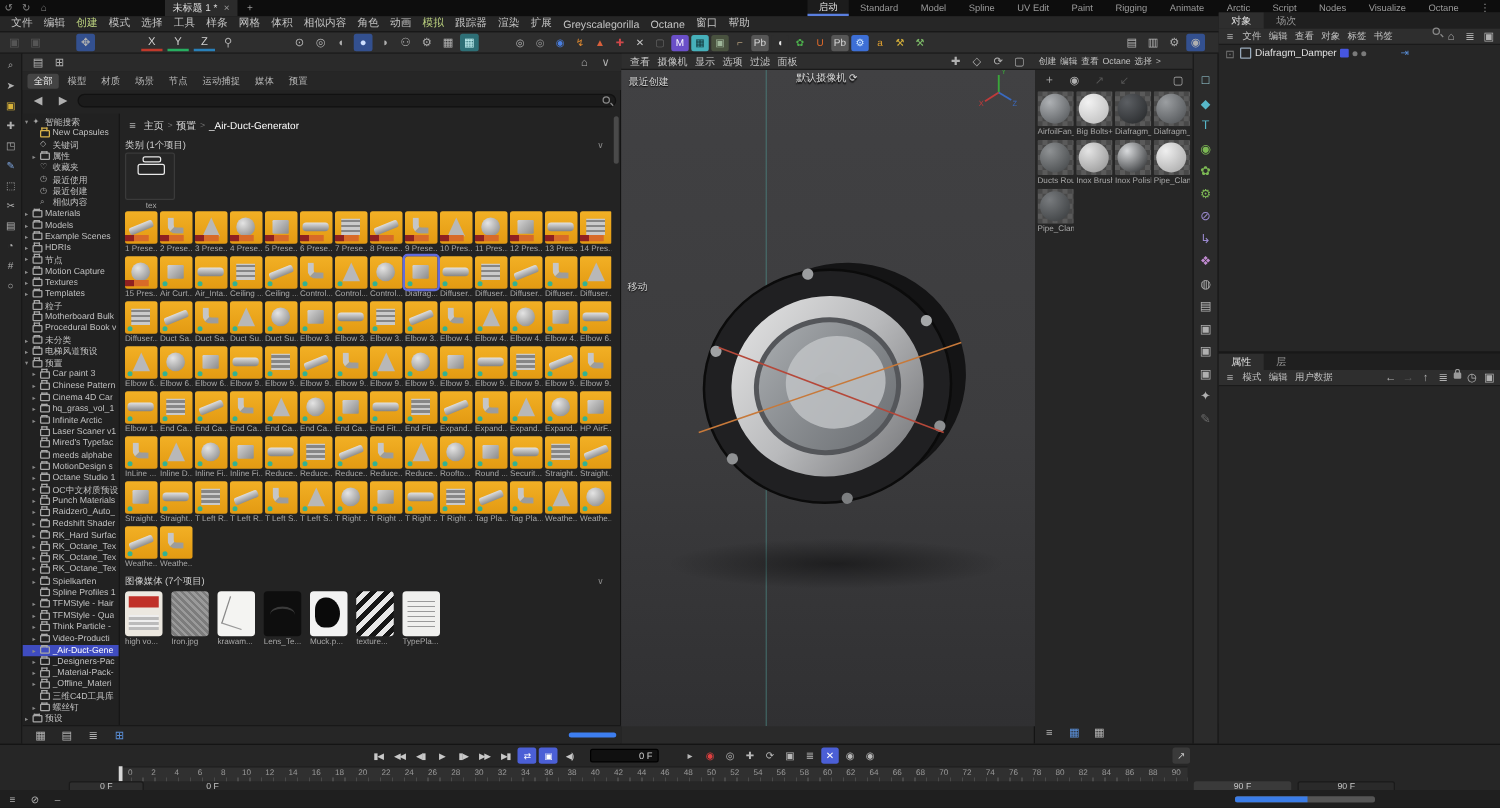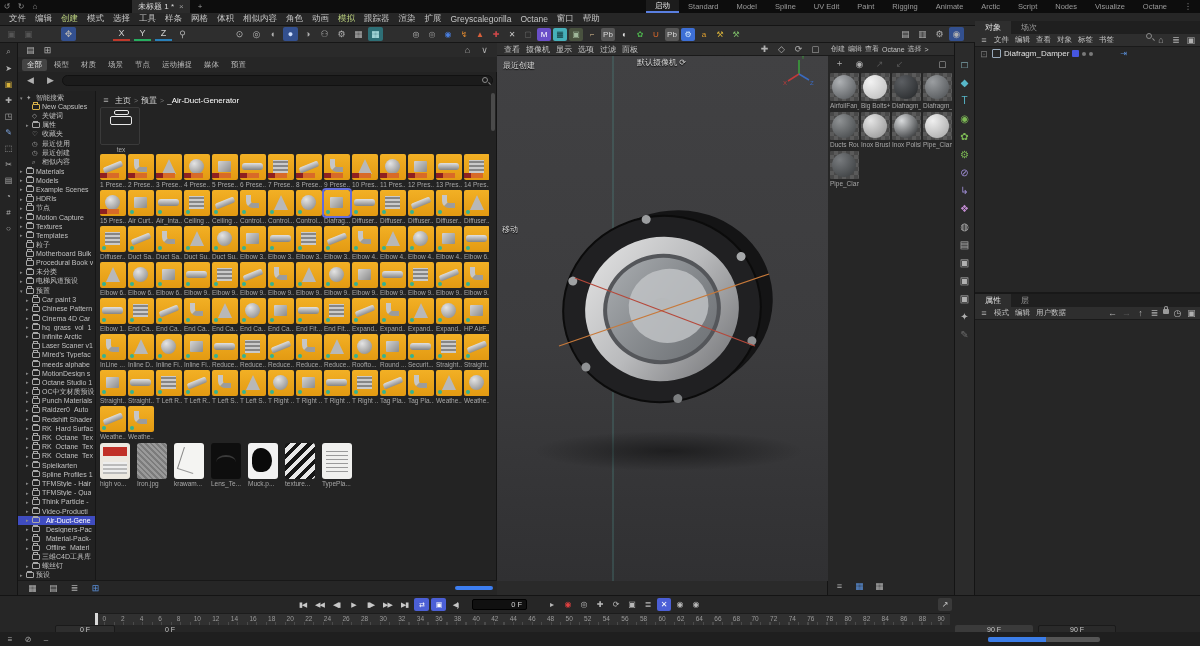--- a/index.html
+++ b/index.html
@@ -111,21 +111,21 @@
   .mat { width:29px; }
   .msph { width:29px; height:28px; background:repeating-conic-gradient(#5a5a5a 0 25%, #484848 0 50%) 0 0/8px 8px; position:relative; border-radius:1px; }
   .sball { position:absolute; left:2px; top:2px; width:24px; height:24px; border-radius:50%; }
   .mlbl { font-size:6.5px; color:#a8a8a8; height:9px; line-height:9px; white-space:nowrap; overflow:hidden; }
   #mat-footer { position:absolute; bottom:2px; left:3px; display:flex; gap:3px; }
 
   #createstrip { left:955px; top:43px; width:20px; height:552px; background:#2b2b2b; border-right:1px solid #141414; display:flex; flex-direction:column; align-items:center; padding-top:14px; gap:3px; }
   #createstrip .tbico { width:16px; height:15px; font-size:10px; }
 
   
-  #rightpanel { left:975px; top:21px; width:225px; height:569px; background:#262626; }
+  #rightpanel { left:975px; top:10px; width:225px; height:569px; background:#262626; }
   .rp-tabs { display:flex; height:13px; background:#1f1f1f; align-items:flex-end; }
   .rp-tab { font-size:8px; color:#9a9a9a; padding:1px 10px; }
   .rp-tab.active { background:#2e2e2e; color:#e0e0e0; }
   .rp-menu { display:flex; align-items:center; height:13px; background:#2e2e2e; border-bottom:1px solid #1a1a1a; padding:0 3px; gap:4px; font-size:7.5px; color:#c0c0c0; }
   .rp-menu .right { margin-left:auto; display:flex; gap:3px; }
   #om-row { display:flex; align-items:center; height:13px; padding:0 4px; gap:3px; font-size:8px; color:#e0e0e0; }
   .om-objico { width:9px; height:9px; border:1px solid #9ab; border-radius:1px; }
   .om-color { width:7px; height:7px; background:#4656e0; border-radius:1px; }
   .om-dot { width:4px; height:4px; border-radius:50%; background:#7a7a7a; }
   .lockico { width:6px; height:5px; background:#9a9a9a; border-radius:1px; position:relative; margin-top:3px; }
@@ -568,20 +568,24 @@
     </div>
   <div class="abs" id="ab-content">
     <div id="breadcrumb">
       <span class="tbico" style="width:10px">≡</span>
       <span>主页</span>
       <span class="sep">&gt;</span>
       <span>预置</span>
       <span class="sep">&gt;</span>
       <span style="color:#fff">_Air-Duct-Generator</span>
     </div>
+    <div class="sect-h">
+      <span>类别 (1个项目)</span>
+        <span class="chev">∨</span>
+    </div>
     <div class="cell" id="cat-item" style="width:42px">
       <div class="timg">
           <div class="texico"></div>
         </div>
       <div class="tname" style="text-align:center">tex</div>
     </div>
     <div id="modelgrid">
         <div class="thumb-row">
           <div class="cell">
             <div class="timg">
@@ -1292,20 +1296,24 @@
           </div>
           <div class="cell">
             <div class="timg">
               <div class="shape sh-elbow"></div>
               <div class="gd"></div>
             </div>
             <div class="tname">Weathe...</div>
           </div>
         </div>
       </div>
+    <div class="sect-h">
+      <span>图像媒体 (7个项目)</span>
+        <span class="chev">∨</span>
+    </div>
     <div class="media-row" id="mediarow">
         <div class="mcell">
           <div class="mimg mm-danger"></div>
           <div class="tname">high vo...</div>
         </div>
         <div class="mcell">
           <div class="mimg mm-noise"></div>
           <div class="tname">Iron.jpg</div>
         </div>
         <div class="mcell">

